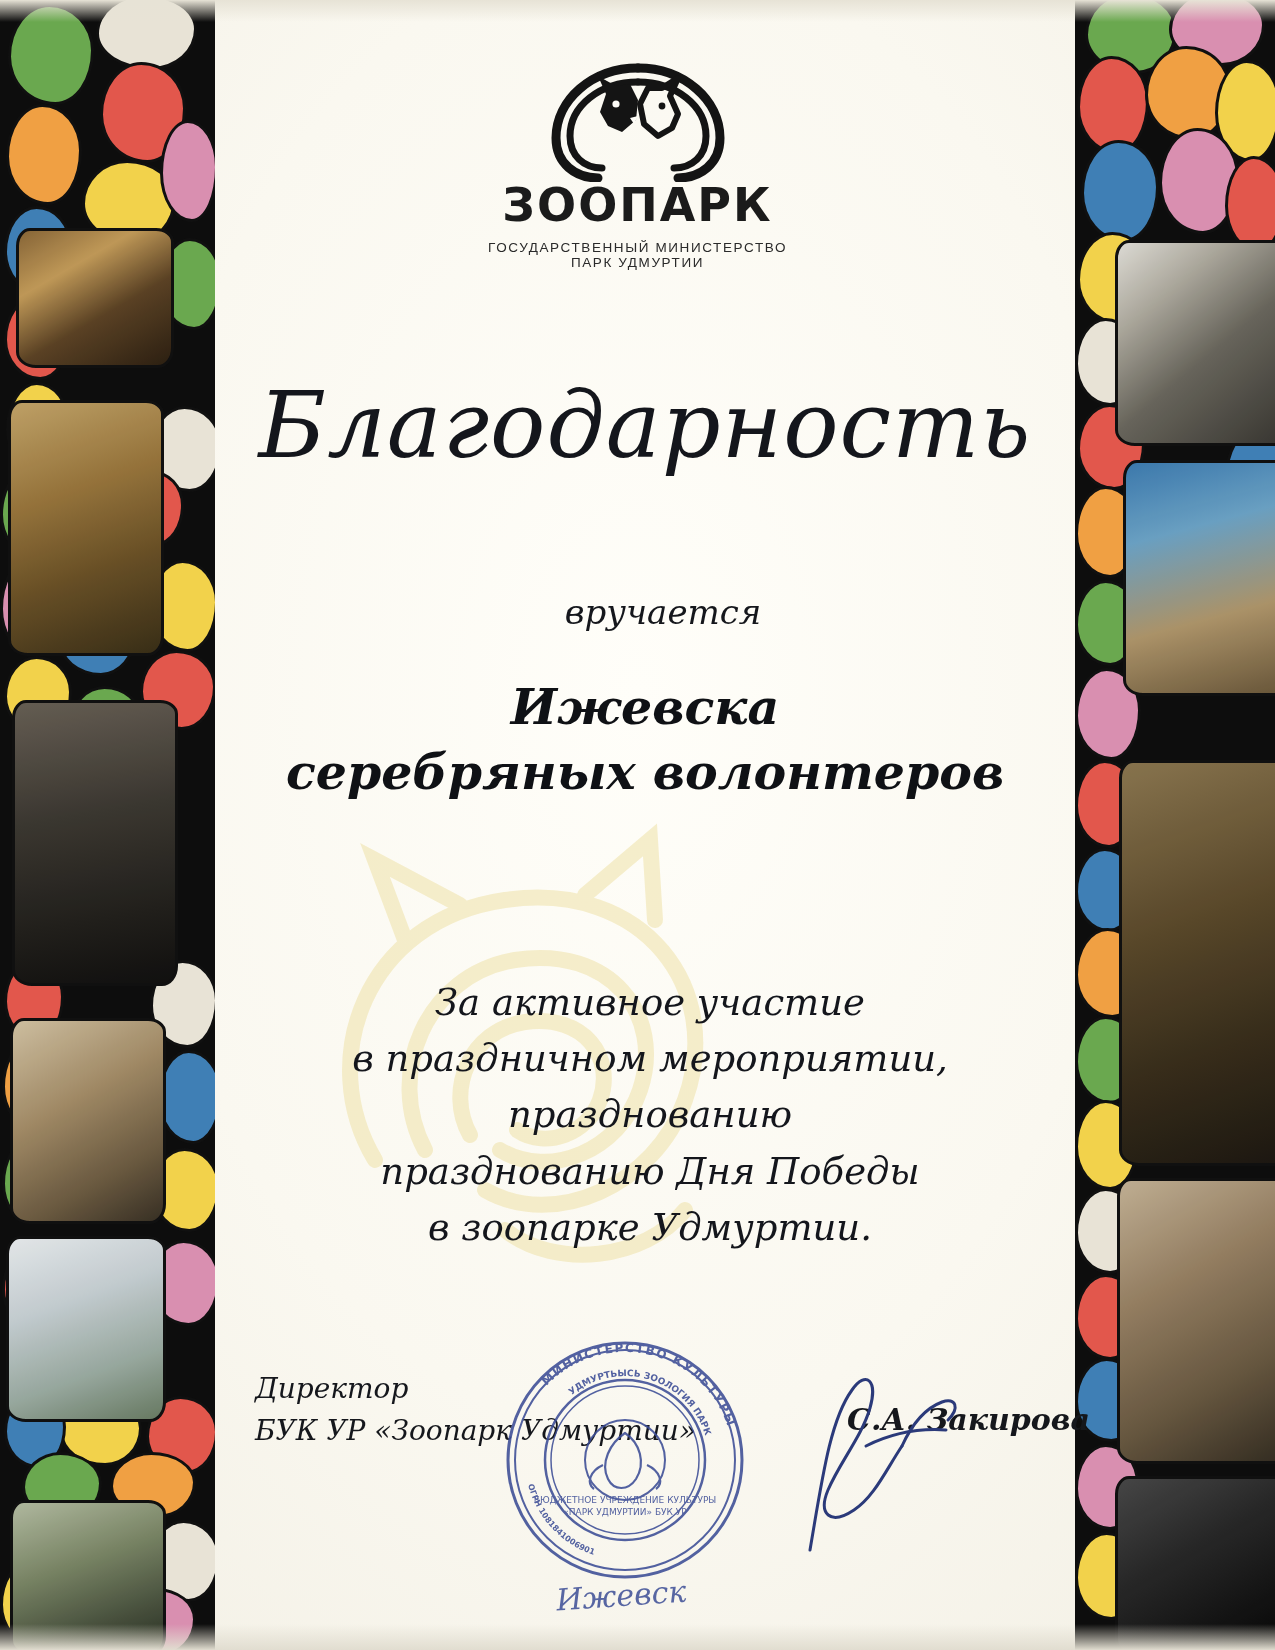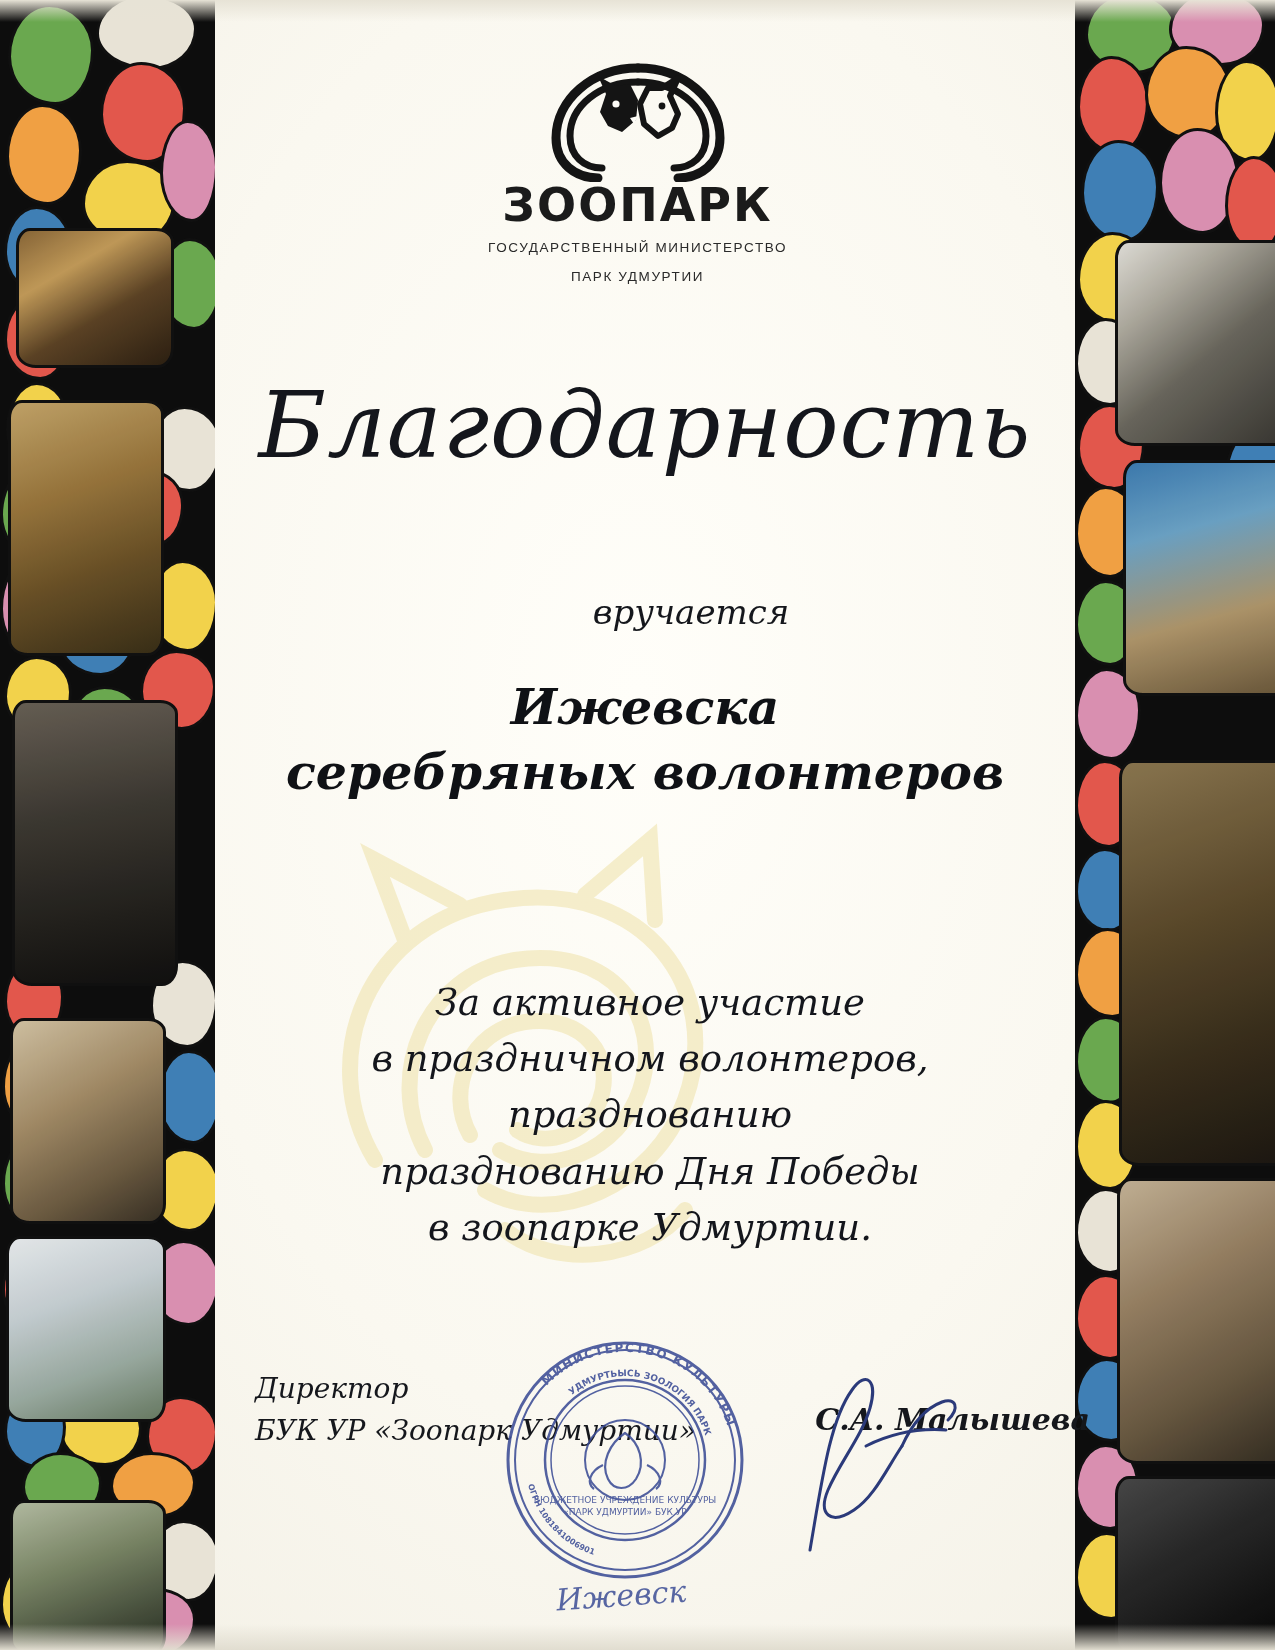--- a/index.html
+++ b/index.html
@@ -109,21 +109,21 @@
     color: #1b1b1b;
     margin-top: -4px;
   }
   .logo-sub1, .logo-sub2 {
     font-family: "Liberation Sans", sans-serif;
     font-size: 13.5px;
     letter-spacing: 1.6px;
     color: #2a2a2a;
   }
   .logo-sub1 { margin-top: 8px; }
-  .logo-sub2 { margin-top: 14px; }
+  .logo-sub2 { margin-top: 0; }
 
   
   .title {
     position: absolute;
     left: 215px;
     width: 860px;
     top: 372px;
     text-align: center;
     font-family: "DejaVu Serif", serif;
     font-style: italic;
@@ -136,21 +136,20 @@
   .awarded-to {
     position: absolute;
     left: 215px;
     width: 896px;
     top: 592px;
     text-align: center;
     font-family: "DejaVu Serif", serif;
     font-style: italic;
     font-size: 34px;
     color: #15171c;
-    margin-left: 28px;
   }
 
   .recipient {
     position: absolute;
     left: 215px;
     width: 860px;
     top: 675px;
     text-align: center;
     font-family: "DejaVu Serif", serif;
     font-style: italic;
@@ -389,32 +388,32 @@
   <div class="awarded-to">вручается</div>
 
   <div class="recipient">
     <div>Ижевска</div>
     <div>серебряных волонтеров</div>
   </div>
 
 
   <div class="reason">
     <div>За активное участие</div>
-    <div>в праздничном волонтеров,</div>
+    <div>в праздничном мероприятии,</div>
     <div>празднованию</div>
     <div>празднованию Дня Победы</div>
     <div>в зоопарке Удмуртии.</div>
   </div>
 
   <div class="director-block">
     <div>Директор</div>
     <div>БУК  УР «Зоопарк Удмуртии»</div>
   </div>
 
-  <div class="signer-name">С.А.  Малышева</div>
+  <div class="signer-name">С.А.  Закирова</div>
 
   <svg class="signature-ink" viewBox="0 0 290 210">
     <g fill="none" stroke="#2b3a7a" stroke-width="3" stroke-linecap="round">
       <path d="M40 200 C52 130 60 70 82 40 C96 20 108 30 100 58 C92 86 70 112 58 140 C48 164 60 176 84 160 C104 147 116 120 132 96"></path>
       <path d="M96 96 C120 84 148 78 176 80"></path>
       <path d="M132 96 C142 74 156 58 172 52 C186 47 190 58 178 70"></path>
     </g>
   </svg>
 
   <svg class="stamp" viewBox="0 0 270 270">

